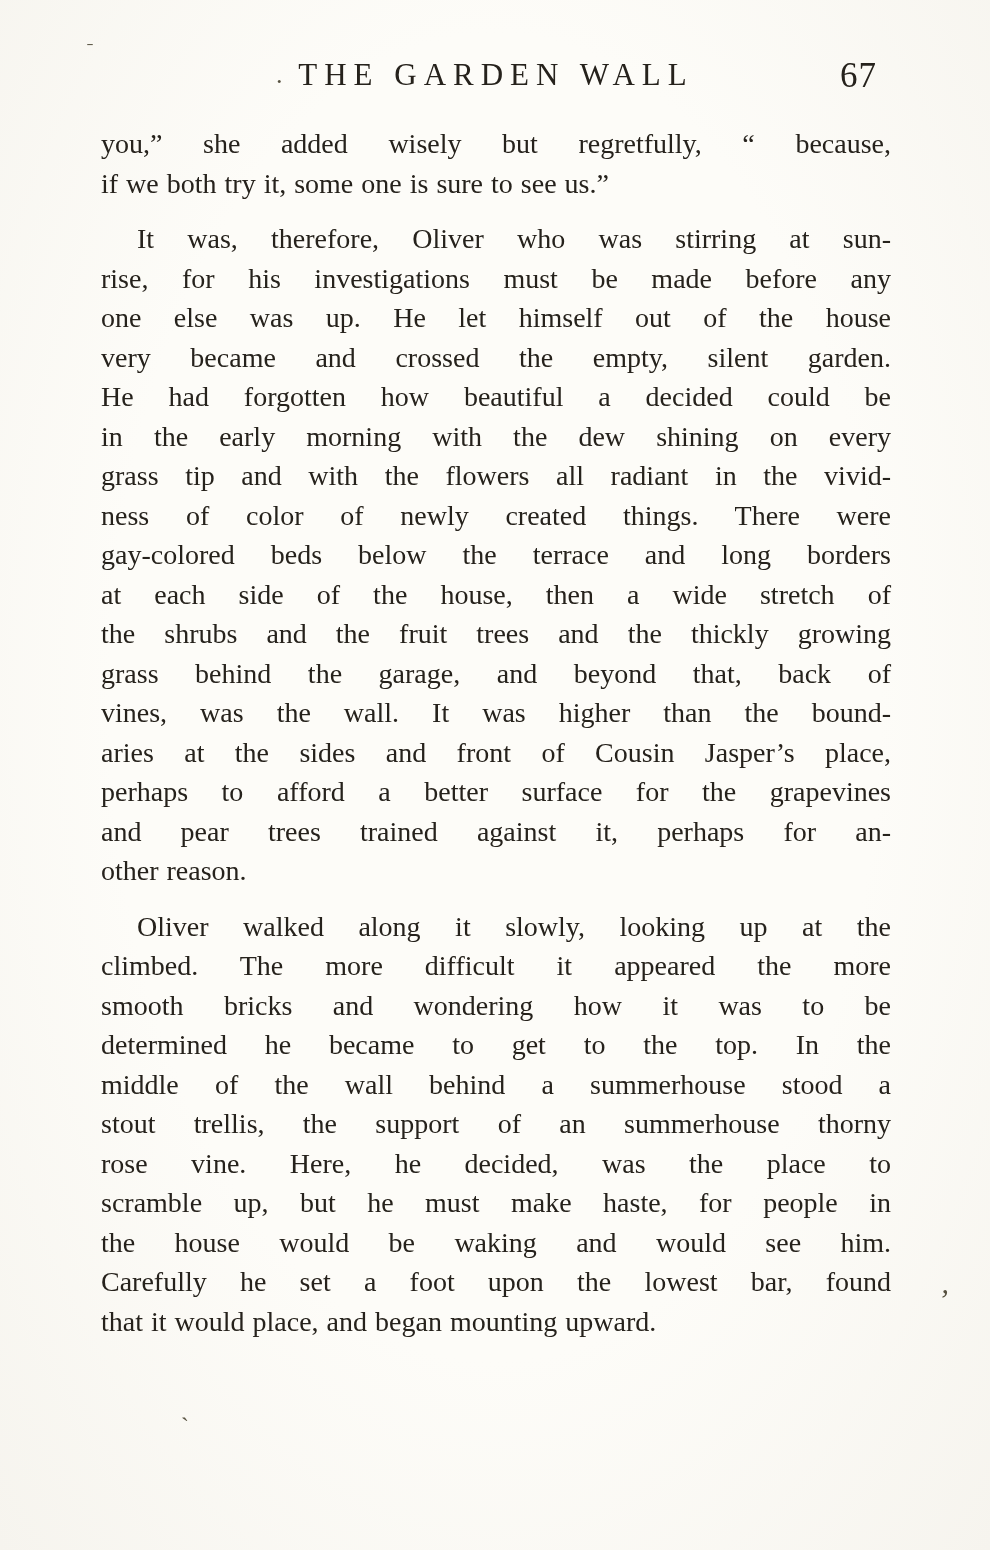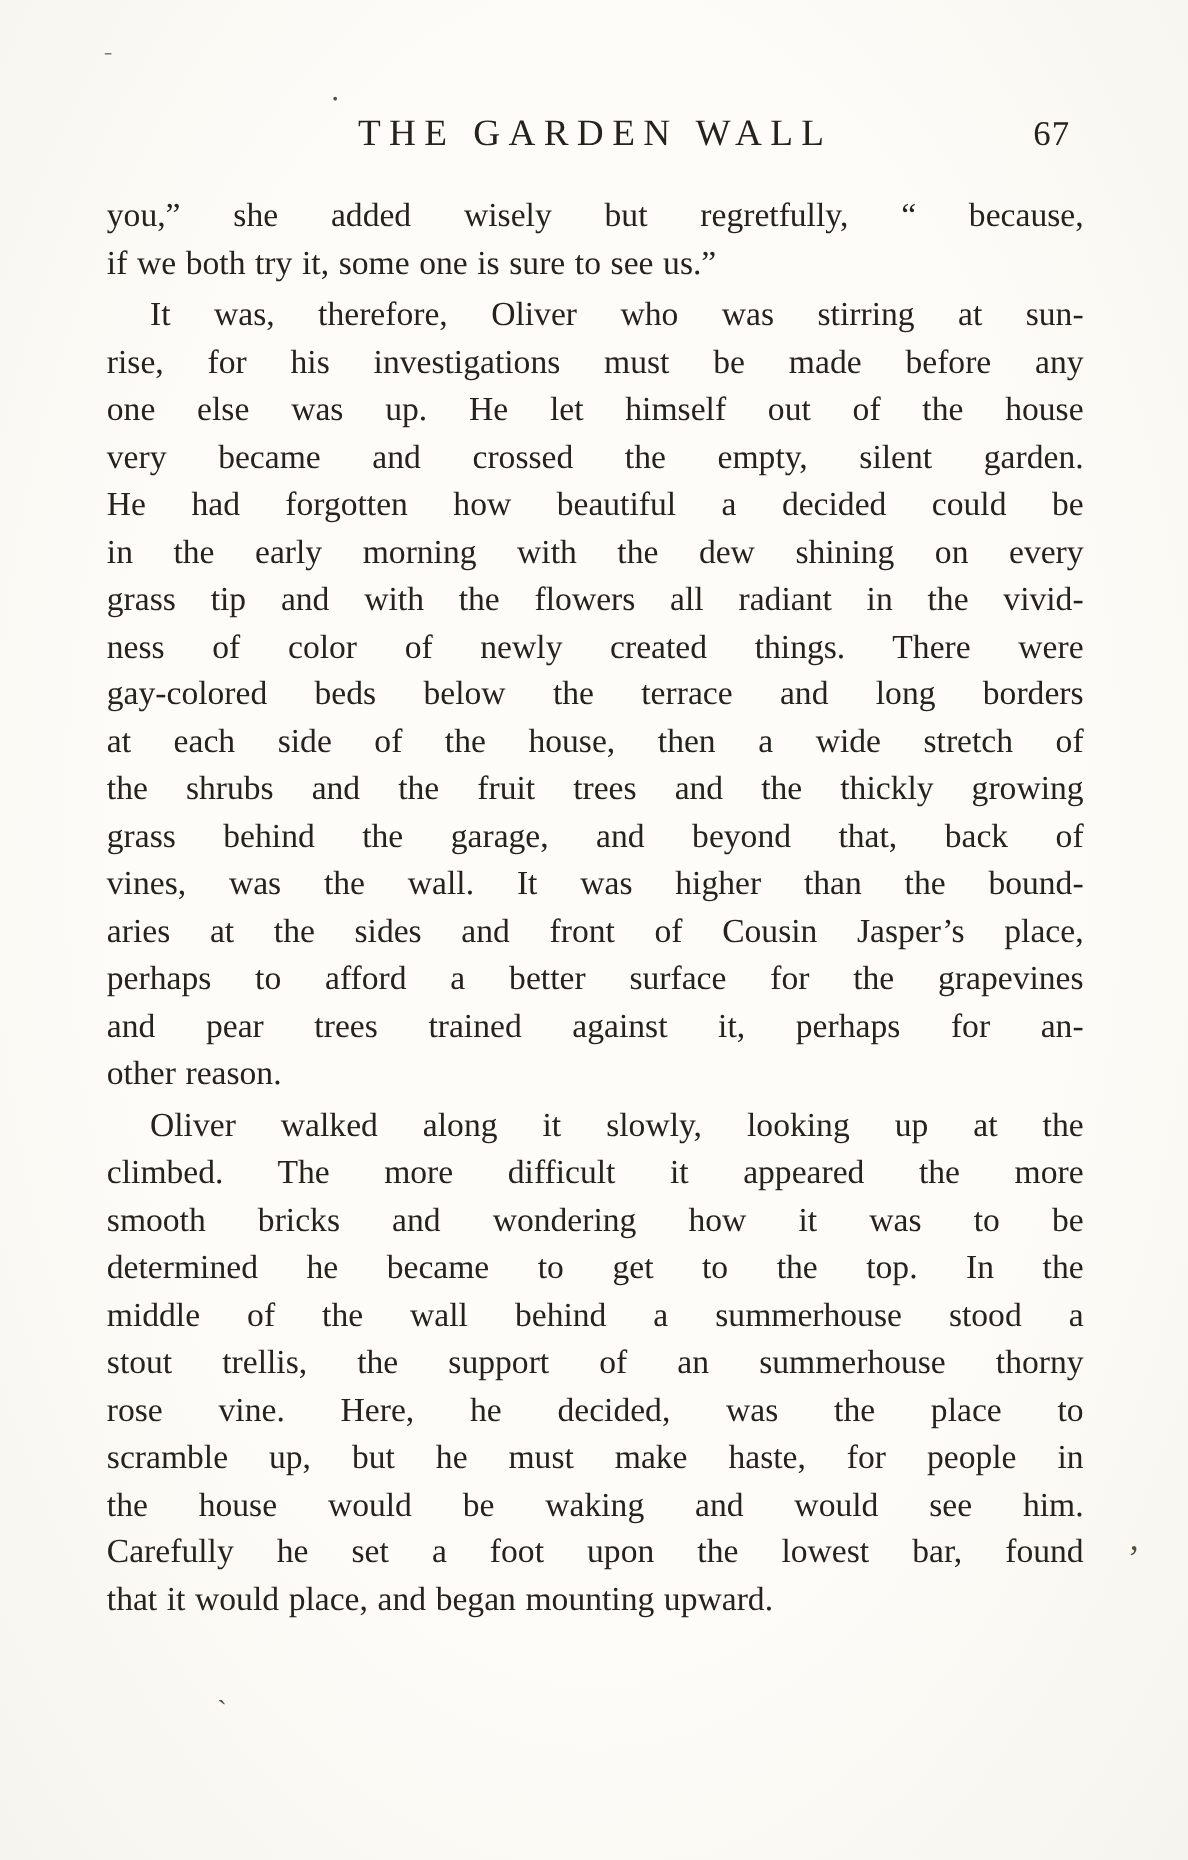--- a/index.html
+++ b/index.html
@@ -28,36 +28,35 @@
     height: 42px;
     margin-bottom: 27px;
   }
   .running-title {
     display: block;
     text-align: center;
     font-size: 31px;
     letter-spacing: 7px;
     line-height: 40px;
     white-space: nowrap;
-    margin-top: 36px;
   }
   .page-number {
     position: absolute;
-    right: 15px;
+    right: 30px;
     top: 1px;
-    font-size: 29px;
+    font-size: 35px;
     letter-spacing: 1px;
     line-height: 40px;
   }
   .body-text {
     font-size: 28px;
     line-height: 39.5px;
   }
   .paragraph {
-    margin: 4px;
+    margin: 16px;
   }
   .line {
     text-align: justify;
     text-align-last: justify;
     word-spacing: 1px;
   }
   .line.last {
     text-align-last: left;
   }
   .line.indent {

